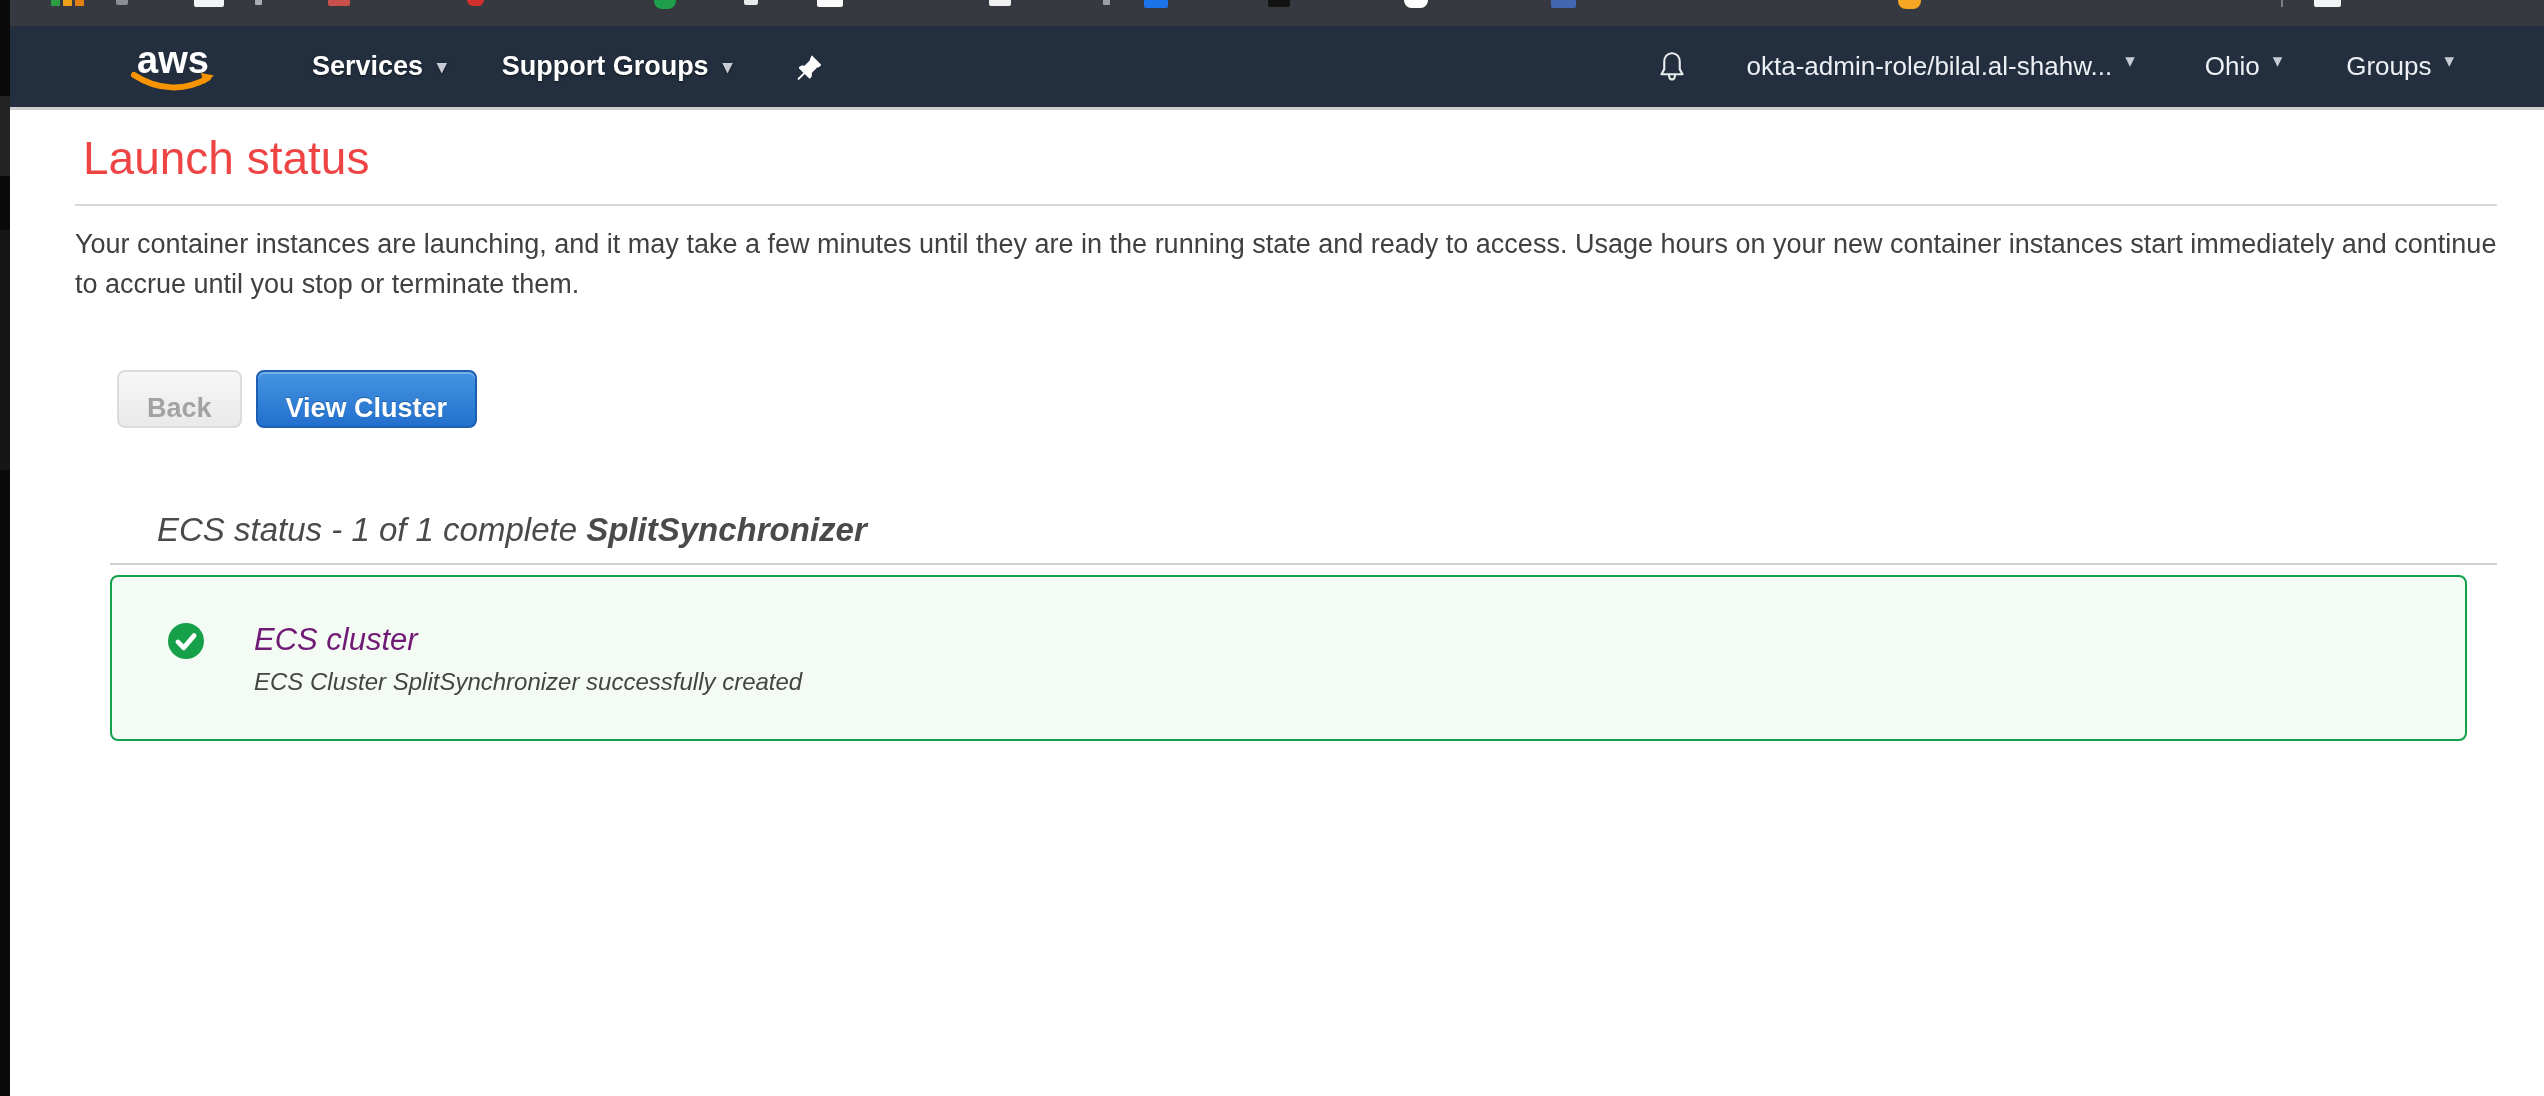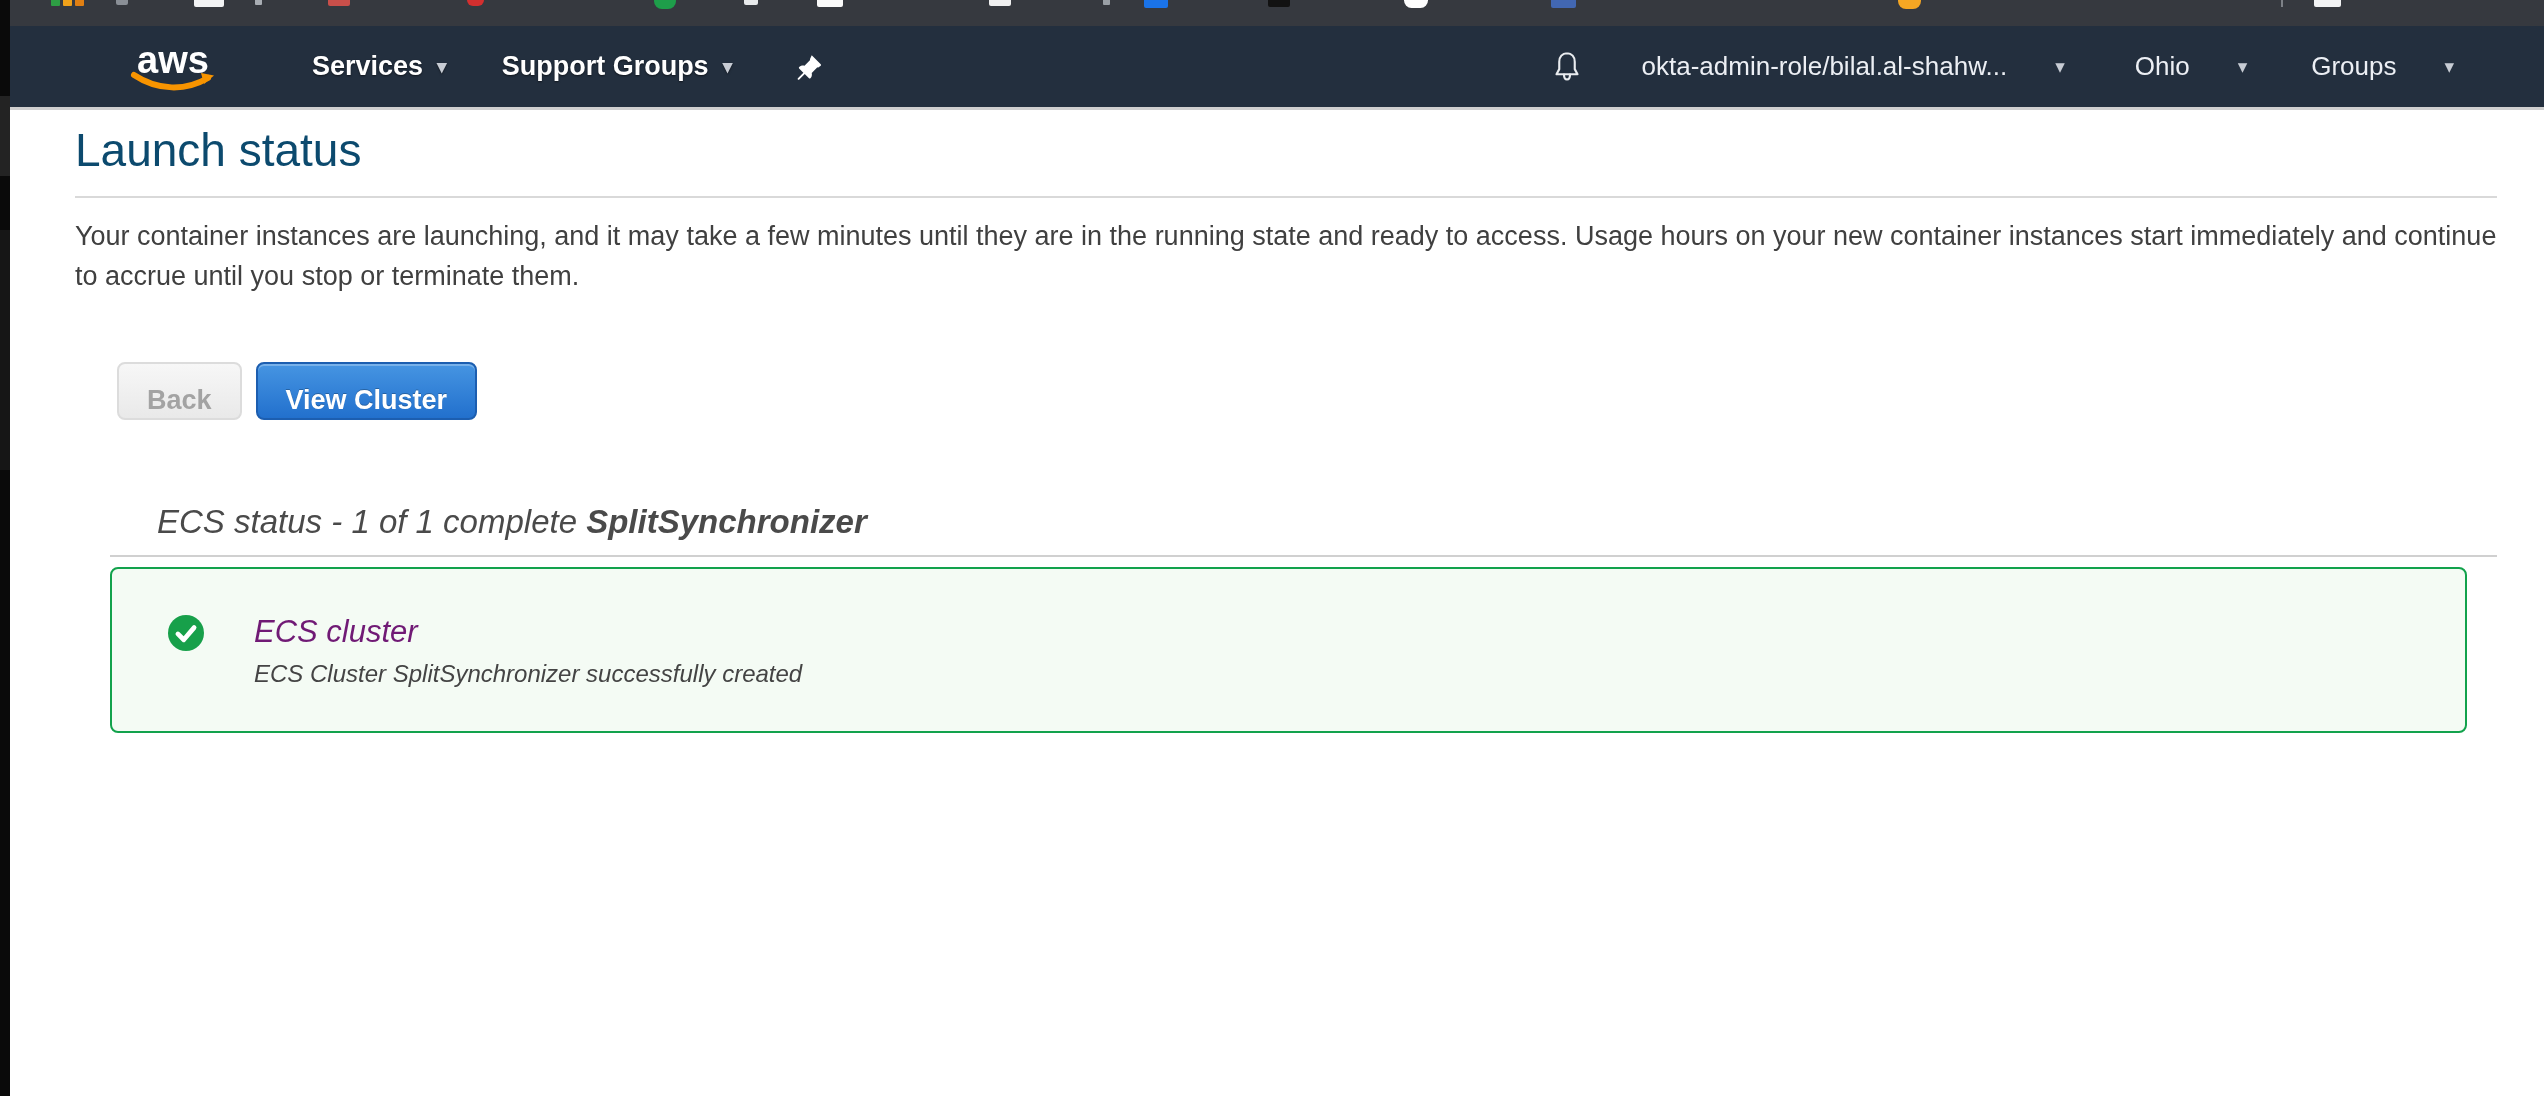--- a/index.html
+++ b/index.html
@@ -30,30 +30,30 @@
   .logo{display:flex;flex-direction:column;align-items:center;line-height:1;margin-right:96px;cursor:pointer;}
   .logo-text{font-size:38px;font-weight:bold;color:#fff;letter-spacing:0px;margin-bottom:-8px;}
   .nav-item{display:flex;align-items:center;font-size:27px;font-weight:bold;
     text-shadow:0 1px 2px rgba(0,0,0,.55);cursor:pointer;white-space:nowrap;}
   .nav-item .caret{margin-left:14px;}
   .caret{font-size:19px;color:#c7ccd4;line-height:1;}
   .nav-sep{width:55px;}
   .pin-wrap{margin-left:62px;cursor:pointer;display:flex;align-items:center;}
   .nav-right{margin-left:auto;display:flex;align-items:center;}
   .bell-wrap{cursor:pointer;display:flex;align-items:center;}
-  .nav-plain{display:flex;align-items:center;font-size:26px;font-weight:400;color:#eceff4;
-    cursor:pointer;white-space:nowrap;gap:35px;}
+  .nav-plain{display:flex;font-size:26px;font-weight:400;color:#eceff4;
+    cursor:pointer;white-space:nowrap;}
   .nav-plain .caret{margin-left:13px;}
   .ml-user{margin-left:60px;}
   .ml-region{margin-left:70px;}
   .ml-support{margin-left:64px;}
 
   
   .main{padding:16px 47px 0 65px;}
-  .page-title{font-size:46px;font-weight:400;color:#0c4a6e;margin:0;line-height:1.05;}
+  .page-title{font-size:46px;font-weight:400;color:#ef4444;margin:8px;line-height:1.05;}
   .divider1{border:none;border-top:2px solid #d9d9d9;margin:22px 0 0 0;}
   .description{font-size:27px;line-height:40px;color:#404040;margin:18px 0 0 0;}
 
   .button-row{margin:66px 0 0 42px;display:flex;align-items:center;}
   .btn{display:inline-block;height:58px;line-height:56px;padding:8px 28px;border-radius:8px;
     font-size:27px;font-weight:bold;box-sizing:border-box;cursor:pointer;}
   .btn-back{background:linear-gradient(#f7f7f7,#e9e9e9);border:2px solid #dcdcdc;color:#a3a3a3;}
   .btn-primary{background:linear-gradient(#4695e2,#2270cd);border:2px solid #1c5eb0;color:#fff;
     margin-left:14px;box-shadow:inset 0 2px 0 rgba(255,255,255,.28);
     text-shadow:0 -1px 0 rgba(0,0,0,.25);}

